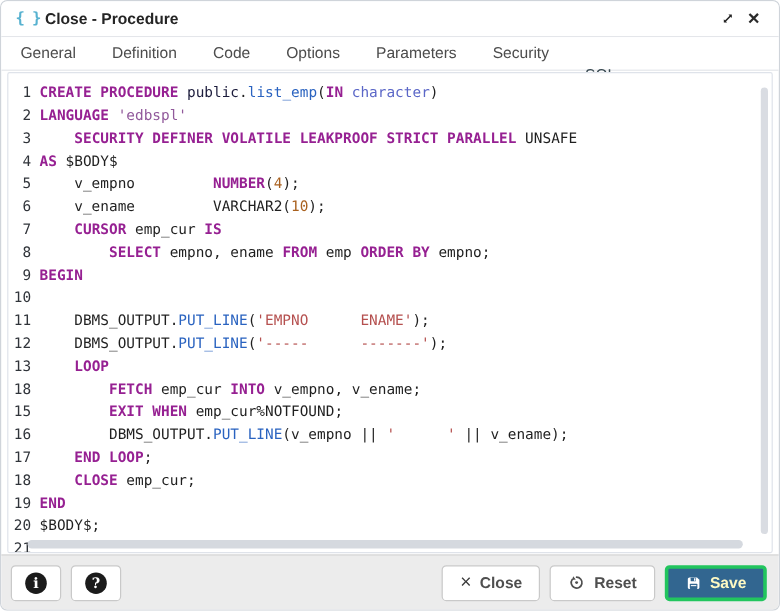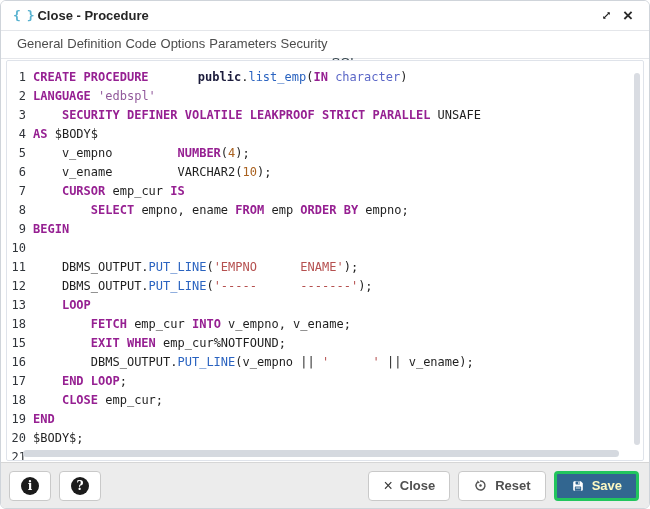--- a/index.html
+++ b/index.html
@@ -16,21 +16,21 @@
   .braces-icon {
     font-family:"DejaVu Sans Mono", monospace; font-weight:700; font-size:13px;
     color:var(--titlebar-icon); margin-right:4px; letter-spacing:-1px;
   }
   .title { font-size:13px; font-weight:700; color:#252525; }
   .titlebar-spacer { flex:1; }
   .tb-btn { width:22px; height:22px; display:flex; align-items:center; justify-content:center; cursor:pointer; }
   .close-x { font-size:17px; font-weight:700; color:#2b2b2b; line-height:1; }
   
   .tabbar {
-    height:28px; display:flex; align-items:stretch; padding:0 0 0 14px;
+    height:28px; display:flex; align-items:stretch; gap:26px; padding:0 0 0 14px;
     border-bottom:1px solid #e4e6ea; background:#fff;
   }
   .tab {
     display:flex; align-items:center; font-size:13px; color:#4c4c4c;
     border-bottom:3px solid transparent; padding:0 2px; cursor:pointer; margin-bottom:-1px;
   }
   .tab.active { color:#37474f; border-bottom-color:var(--tab-indicator);margin-top:31px; }
   
   .editor {
     position:absolute; top:59px; left:5px; right:5px; bottom:47px;
@@ -39,21 +39,21 @@
     padding-top:7px; cursor:text;
   }
   .cm-line { display:flex; white-space:pre; }
   .ln {
     flex:0 0 26px; text-align:right; padding-right:7px; color:#30343a;
     user-select:none;
   }
   .code { white-space:pre; }
   .tok-k { color:var(--keyword); font-weight:700;text-align:right; }
   .tok-p { color:var(--plain); }
-  .tok-d { color:var(--bold-dark); font-weight:700;margin-left:42px; }
+  .tok-d { color:var(--bold-dark); font-weight:400; }
   .tok-b { color:var(--identifier-blue); }
   .tok-t { color:var(--type-blue); }
   .tok-n { color:var(--number); }
   .tok-s { color:var(--string); }
   .tok-e { color:var(--string-alt); }
   .vscroll {
     position:absolute; top:12px; right:3px; width:6px; height:372px;
     background:#d9dce2; border-radius:3px;
   }
   .hscroll {

